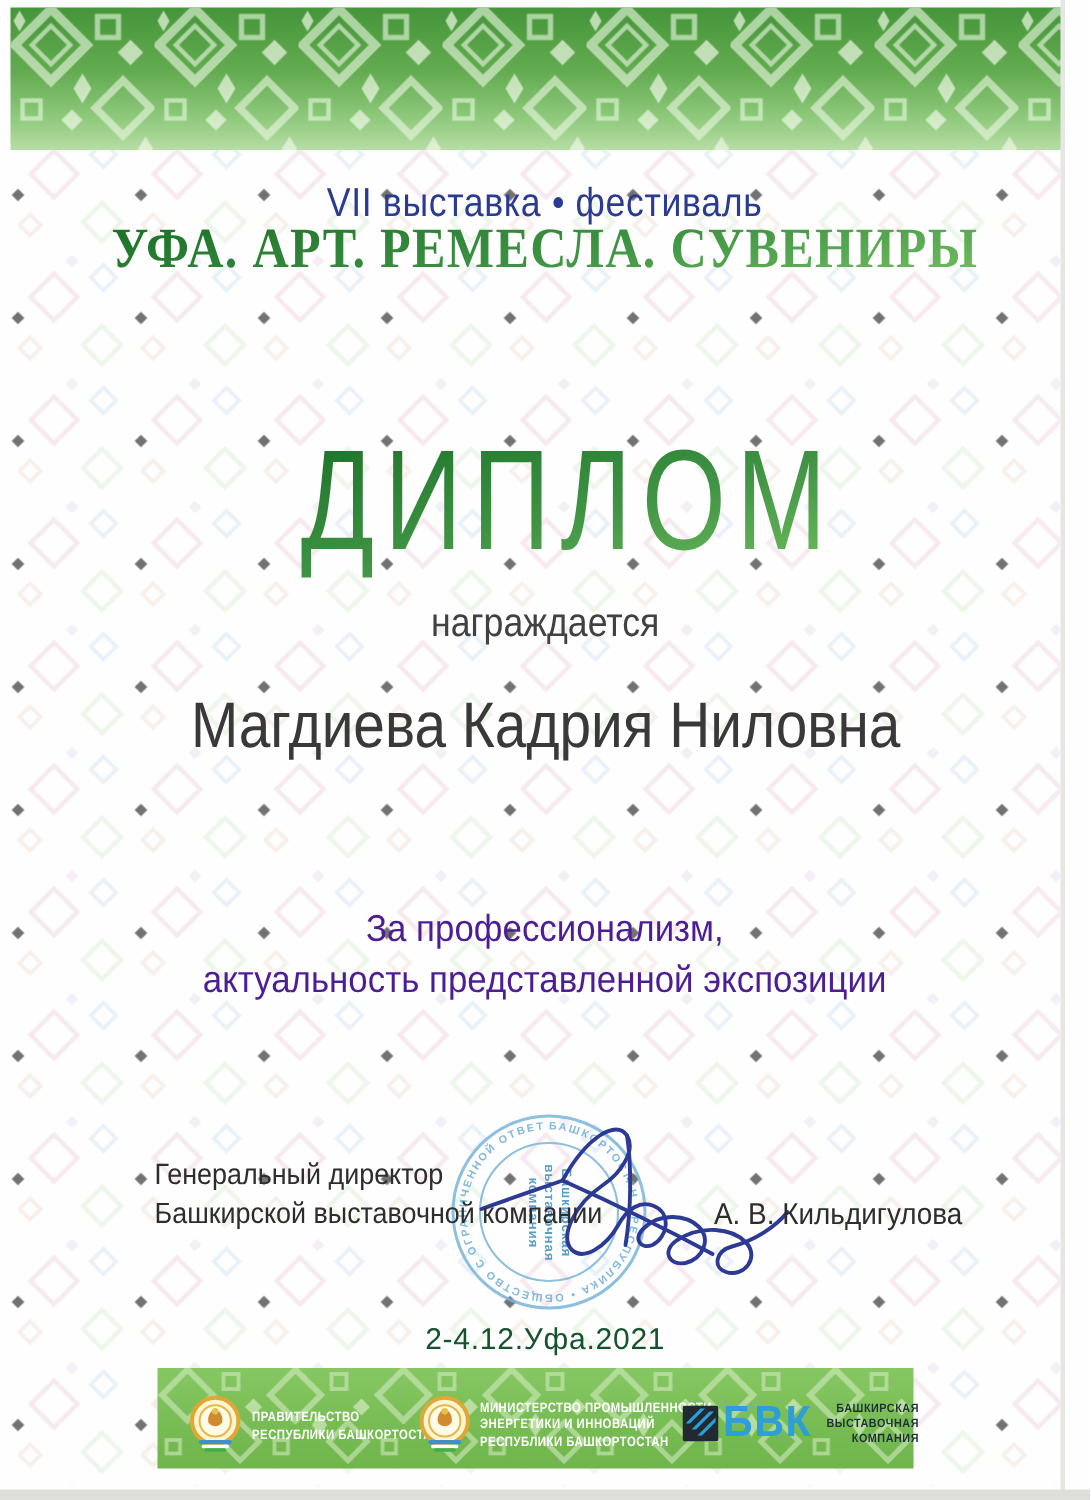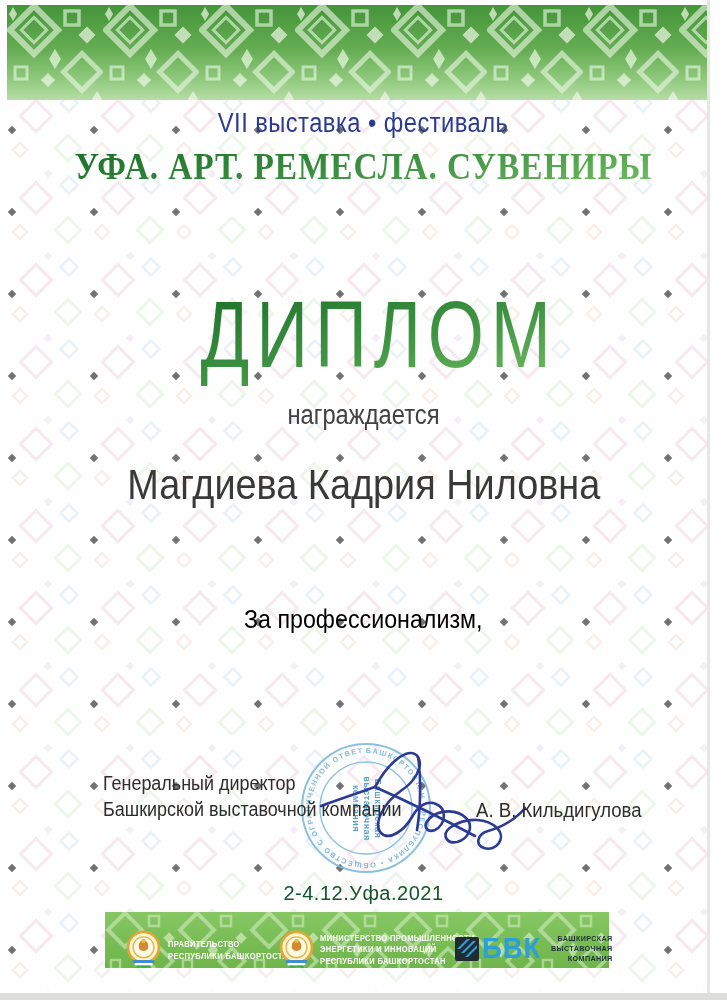--- a/index.html
+++ b/index.html
@@ -12,47 +12,47 @@
 
   .watermark { position:absolute; left:7px; top:5px; width:700px; height:986px; opacity:.55; }
 
   .top-band { position:absolute; left:7px; top:5px; width:703px; height:95px;
     background:linear-gradient(180deg,#45953a 0%,#63ab50 45%,#93cb80 80%,#b7dda6 100%); }
   .top-band svg, .footer-band > svg { position:absolute; left:0; top:0; width:100%; height:100%; }
 
   .ctr { position:absolute; left:0; width:727px; text-align:center; }
   .cond { display:inline-block; transform:scaleX(.88); transform-origin:center; }
 
-  .edition { top:108px; font-size:27px; font-weight:500; color:#2c3b92; letter-spacing:.5px; }
+  .edition { top:120px; font-size:27px; font-weight:500; color:#2c3b92; letter-spacing:.5px; }
   .event-title { top:144px; font-size:38px; font-family:"Liberation Serif", serif; font-weight:700; letter-spacing:1px; }
   .grad-green { background:linear-gradient(170deg,#1f742c 10%,#3f9343 55%,#6fbc5f 95%);
     -webkit-background-clip:text; background-clip:text; -webkit-text-fill-color:transparent; color:transparent; }
   .heading { top:280px; font-size:95px; letter-spacing:9px; font-weight:400;padding-left:32px; }
   .heading .cond { transform:scaleX(.76); }
   .awarded { top:400px; font-size:27px; color:#414141; }
   .name-line1 { top:460px; } .name-line2 { top:509px; }
   .name { font-size:43px; font-weight:500; color:#393939; }
-  .citation { top:602px; font-size:25px; font-weight:500; color:#000000; line-height:34px; }
+  .citation { top:602px; font-size:25px; font-weight:500; color:#4c1d95; line-height:34px; }
   .citation .cond { transform:scaleX(.93); }
 
   .signer { position:absolute; left:103px; top:771px; font-size:19.5px; line-height:25.5px;
     color:#2d2d2d; font-weight:500; transform:scaleX(.92); transform-origin:left top; white-space:nowrap; }
   .signer-name { position:absolute; left:476px; top:799px; font-size:20px; color:#2d2d2d; font-weight:500;
     transform:scaleX(.93); transform-origin:left top; white-space:nowrap; }
 
   .stamp { position:absolute; left:299px; top:741px; width:134px; height:134px; opacity:.85; }
   .stamp-center-text { position:absolute; left:299px; top:741px; width:134px; height:134px;
     display:flex; align-items:center; justify-content:center; pointer-events:none; }
   .stamp-center-text span { transform:rotate(90deg); width:108px; text-align:center; font-size:9px;
     line-height:11px; color:#5b9fc9; font-weight:700; letter-spacing:.5px; }
   .autograph { position:absolute; left:317px; top:738px; width:218px; height:126px; }
 
   .event-date { top:882px; font-size:20px; font-weight:400; color:#14532d; letter-spacing:.5px; }
 
-  .footer-band { position:absolute; left:105px; top:912px; width:504px; height:56px;
+  .footer-band { position:absolute; left:105px; top:912px; width:504px; height:67px;
     background:linear-gradient(180deg,#86c763 0%,#77bb53 60%,#6fb54c 100%); }
   .org { position:absolute; display:flex; align-items:center; }
   .org-arms { width:37px; height:40px; flex:0 0 auto; }
   .org-text-white { color:#ffffff; font-weight:700; font-size:9px; line-height:12.5px;
     letter-spacing:.4px; transform:scaleX(.84); transform-origin:left center; white-space:nowrap; }
   .org1 { left:20px; top:18px; } .org1 .org-text-white { margin-left:6px; }
   .org2 { left:173px; top:18px; } .org2 .org-text-white { margin-left:5px; line-height:11.5px; }
   .org3 { left:350px; top:20px;text-align:right; }
   .bvk-mark { width:24px; height:24px; flex:0 0 auto; }
   .bvk-abbr { font-size:29px; font-weight:700; color:#2d9fd8; letter-spacing:1px; margin-left:3px;
@@ -106,20 +106,21 @@
   <div class="ctr edition"><span class="cond">VII выставка • фестиваль</span></div>
   <div class="ctr event-title"><span class="cond grad-green">УФА. АРТ. РЕМЕСЛА. СУВЕНИРЫ</span></div>
 
   <div class="ctr heading"><span class="cond grad-green">ДИПЛОМ</span></div>
 
   <div class="ctr awarded"><span class="cond">награждается</span></div>
   <div class="ctr name name-line1"><span class="cond">Магдиева Кадрия Ниловна</span></div>
 
   <div class="ctr citation">
     <div><span class="cond">За профессионализм,</span></div>
+    <div><span class="cond">актуальность представленной экспозиции</span></div>
   </div>
 
   <svg class="stamp" viewBox="0 0 134 134" xmlns="http://www.w3.org/2000/svg">
     <circle cx="67" cy="67" r="64" fill="none" stroke="#7ab6da" stroke-width="2"></circle>
     <circle cx="67" cy="67" r="46" fill="none" stroke="#7ab6da" stroke-width="1.4"></circle>
     <defs>
         <path id="ringPath" d="M 67 12 A 55 55 0 1 1 66.9 12"></path>
       </defs>
     <text font-size="7.2" fill="#6caed6" letter-spacing="1.4" font-weight="700">
       <textPath href="#ringPath">БАШКОРТОСТАН • РЕСПУБЛИКА • ОБЩЕСТВО С ОГРАНИЧЕННОЙ ОТВЕТСТВЕННОСТЬЮ •</textPath>

